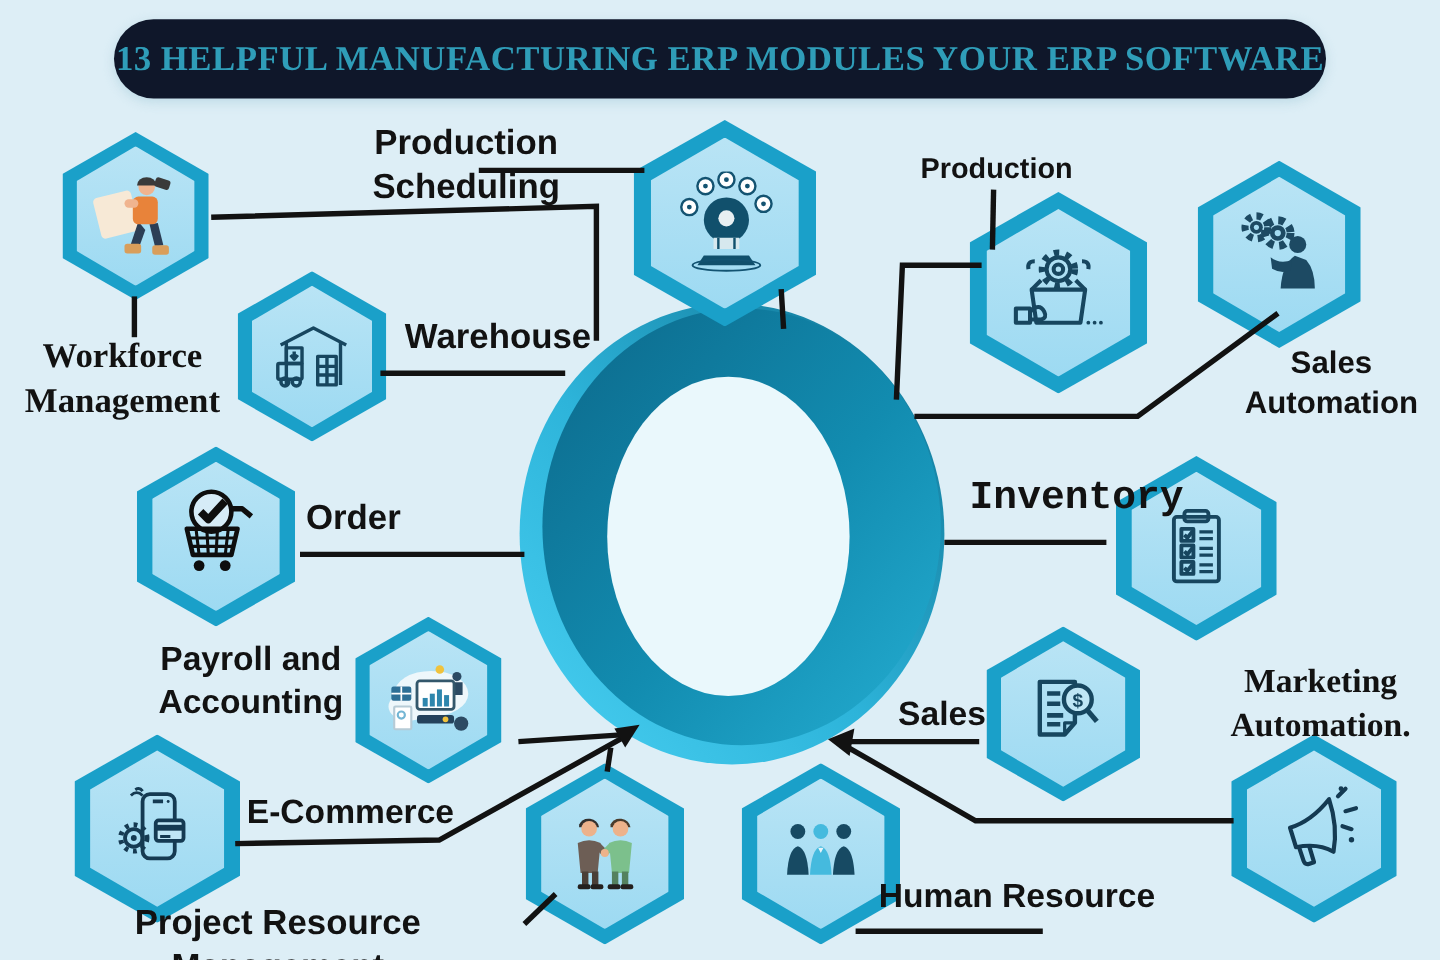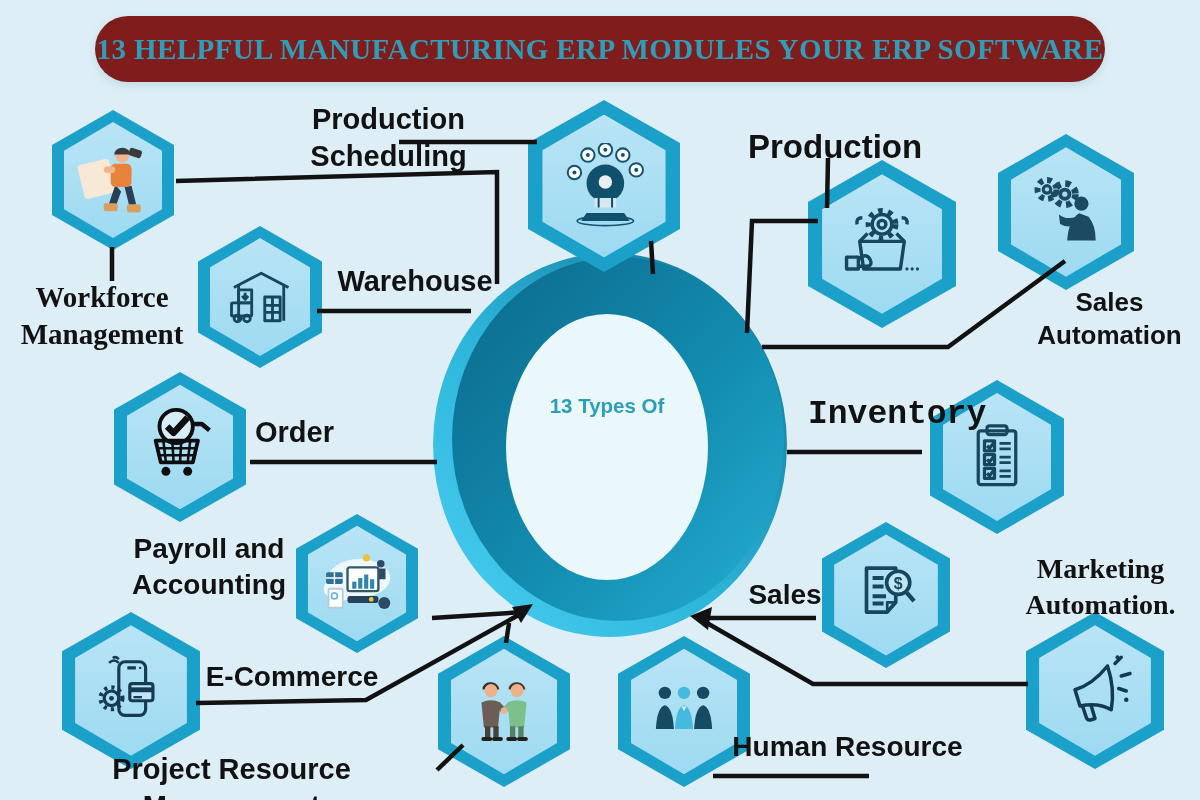--- a/index.html
+++ b/index.html
@@ -1,20 +1,20 @@
 <!DOCTYPE html>
 <html><head>
 <meta charset="utf-8">
 <style>
   html,body{margin:0;padding:0;}
   body{width:1200px;height:800px;position:relative;overflow:hidden;
        background:#ddeef6;font-family:"Liberation Sans",sans-serif;}
   
   .title-pill{position:absolute;left:95px;top:16px;width:1010px;height:66px;
-    background:#7f1d1d;border-radius:38px;display:flex;align-items:center;justify-content:center;
+    background:#0f172a;border-radius:38px;display:flex;align-items:center;justify-content:center;
     box-shadow:0 3px 10px rgba(150,195,210,.45);z-index:5;}
   .title-pill h1{margin:0;font-family:"Liberation Serif",serif;font-weight:700;
     font-size:29px;letter-spacing:.4px;color:#2f9db8;white-space:nowrap;}
   
   .ring{position:absolute;left:420px;top:248px;width:380px;height:400px;z-index:1;}
   .ring-text{position:absolute;left:503px;top:390px;width:208px;text-align:center;z-index:2;
     color:#2c9fb8;font-weight:700;font-size:20.5px;line-height:32px;}
   
   .lines{position:absolute;left:0;top:0;z-index:3;}
   
@@ -35,21 +35,21 @@
   #hx8{left:822px;top:522px;width:128px;height:146px;}
   #hx9{left:1026px;top:612px;width:138px;height:157px;}
   #hx10{left:62px;top:612px;width:138px;height:157px;}
   #hx11{left:438px;top:636px;width:132px;height:151px;}
   #hx12{left:618px;top:636px;width:132px;height:151px;}
   
   .lbl{position:absolute;z-index:4;color:#121212;font-weight:700;text-align:center;line-height:1.28;}
   #lb0{left:6px;top:279px;width:192px;font-size:29px;font-family:Liberation Serif, serif;}
   #lb1{left:322px;top:263px;width:160px;font-size:29px;padding-left:13px;}
   #lb2{left:236px;top:101px;width:305px;font-size:29px;}
-  #lb3{left:748px;top:126px;width:165px;font-size:33px;}
+  #lb3{left:748px;top:126px;width:165px;font-size:24px;}
   #lb4{left:1032px;top:286px;width:155px;font-size:26px;}
   #lb5{left:247px;top:414px;width:95px;font-size:29px;}
   #lb6{left:808px;top:394px;width:140px;font-size:33px;font-family:Liberation Mono, monospace;}
   #lb7{left:118px;top:531px;width:182px;font-size:28px;}
   #lb8{left:745px;top:577px;width:80px;font-size:28px;}
   #lb9{left:1003px;top:551px;width:195px;font-size:28px;font-family:Liberation Serif, serif;}
   #lb10{left:202px;top:659px;width:180px;font-size:28px;}
   #lb11{left:24px;top:751px;width:415px;font-size:29px;}
   #lb12{left:710px;top:729px;width:275px;font-size:28px;}
   .ic{display:block;}
@@ -72,21 +72,20 @@
       <stop offset="0" stop-color="#0c688a"></stop>
         <stop offset="0.55" stop-color="#128cb0"></stop>
         <stop offset="1" stop-color="#25aed2"></stop>
     </linearGradient>
   </defs>
   <ellipse cx="190" cy="197" rx="177" ry="192" fill="url(#g1)"></ellipse>
   <ellipse cx="198" cy="191" rx="166" ry="182" fill="url(#g2)"></ellipse>
   <ellipse cx="187" cy="199" rx="101" ry="133" fill="#eaf8fc"></ellipse>
 </svg>
 <div class="ring-text">
-  <div>13 Types Of</div>
 </div>
 
 <svg class="lines" width="1200" height="800" viewBox="0 0 1200 800">
   <g stroke="#121212" stroke-width="4.5" fill="none">
     <path d="M112 247 V281"></path>
     <path d="M176 181 L497 172 L497 284"></path>
     <path d="M399 142 H537"></path>
     <path d="M651 241 L653 274"></path>
     <path d="M828 158 L827 208"></path>
     <path d="M818 221 H752 L747 333"></path>

